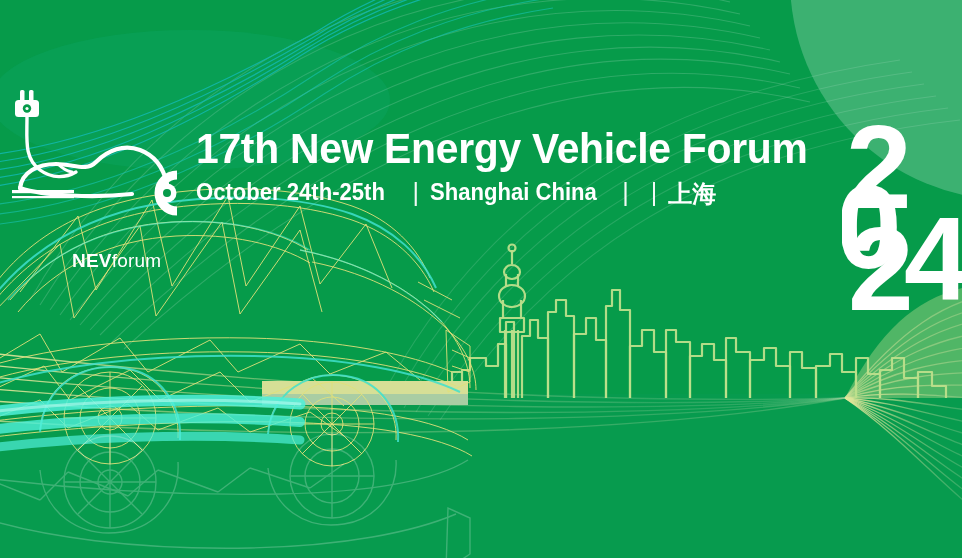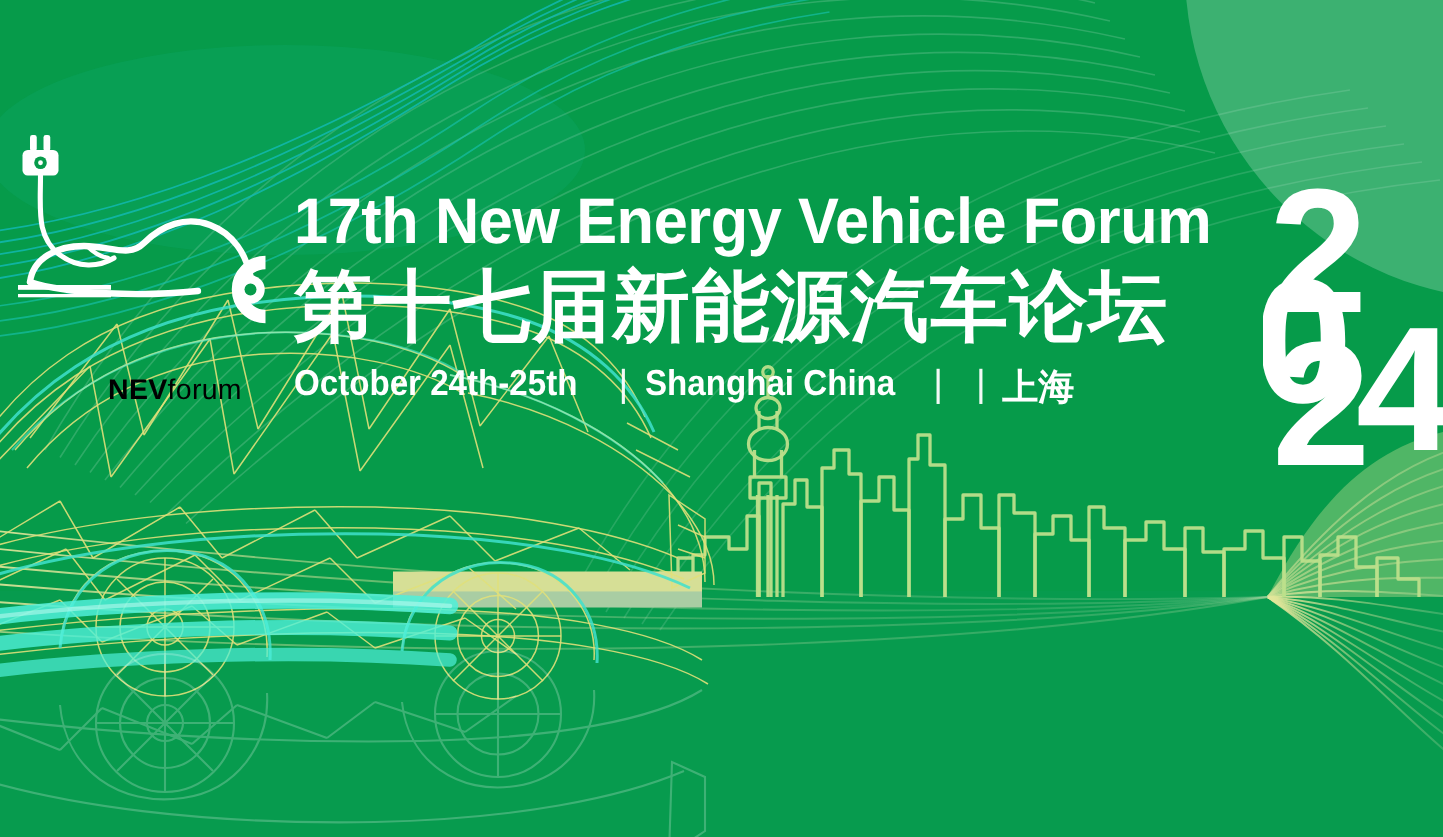--- a/index.html
+++ b/index.html
@@ -11,21 +11,21 @@
     font-family:"Liberation Sans", sans-serif;
   }
   .layer{position:absolute;inset:0;pointer-events:none;}
   .layer svg{display:block;width:962px;height:558px;}
 
   
   #logo{position:absolute;left:4px;top:72px;width:190px;height:150px;}
   #logo svg{display:block;width:190px;height:150px;}
   #logo .lgtxt{
     position:absolute;left:68px;top:178px;
-    font-size:19px;color:#000000;letter-spacing:.2px;white-space:nowrap;
+    font-size:19px;color:#ffffff;letter-spacing:.2px;white-space:nowrap;
   }
   #logo .lgtxt b{font-weight:700;}
   #logo .lgtxt i{font-style:normal;font-weight:400;}
 
   
   #titles{position:absolute;left:196px;top:104px;width:650px;margin-top:20px;}
   .t-en{
     font-family:"Liberation Sans Narrow","Liberation Sans",sans-serif;
     font-weight:700;
     font-size:43px;
@@ -345,21 +345,20 @@
       <rect x="8" y="118" width="62" height="3.2" fill="#ffffff"></rect>
       <rect x="8" y="124" width="62" height="2.2" fill="#ffffff"></rect>
     </svg>
     <div class="lgtxt">
       <b>NEV</b><i>forum</i>
     </div>
   </div>
 
   <div id="titles">
     <div class="t-en">17th New Energy Vehicle Forum</div>
-    <div class="t-cn1">第十七届新能源汽车论坛</div>
     <div class="t-date">
       <span class="en">October 24th-25th</span>
       <span class="sep">|</span>
       <span class="en">Shanghai China</span>
       <span class="sep">|</span>
       <span class="sep">|</span>
       <span class="cn">上海</span>
     </div>
   </div>
 

